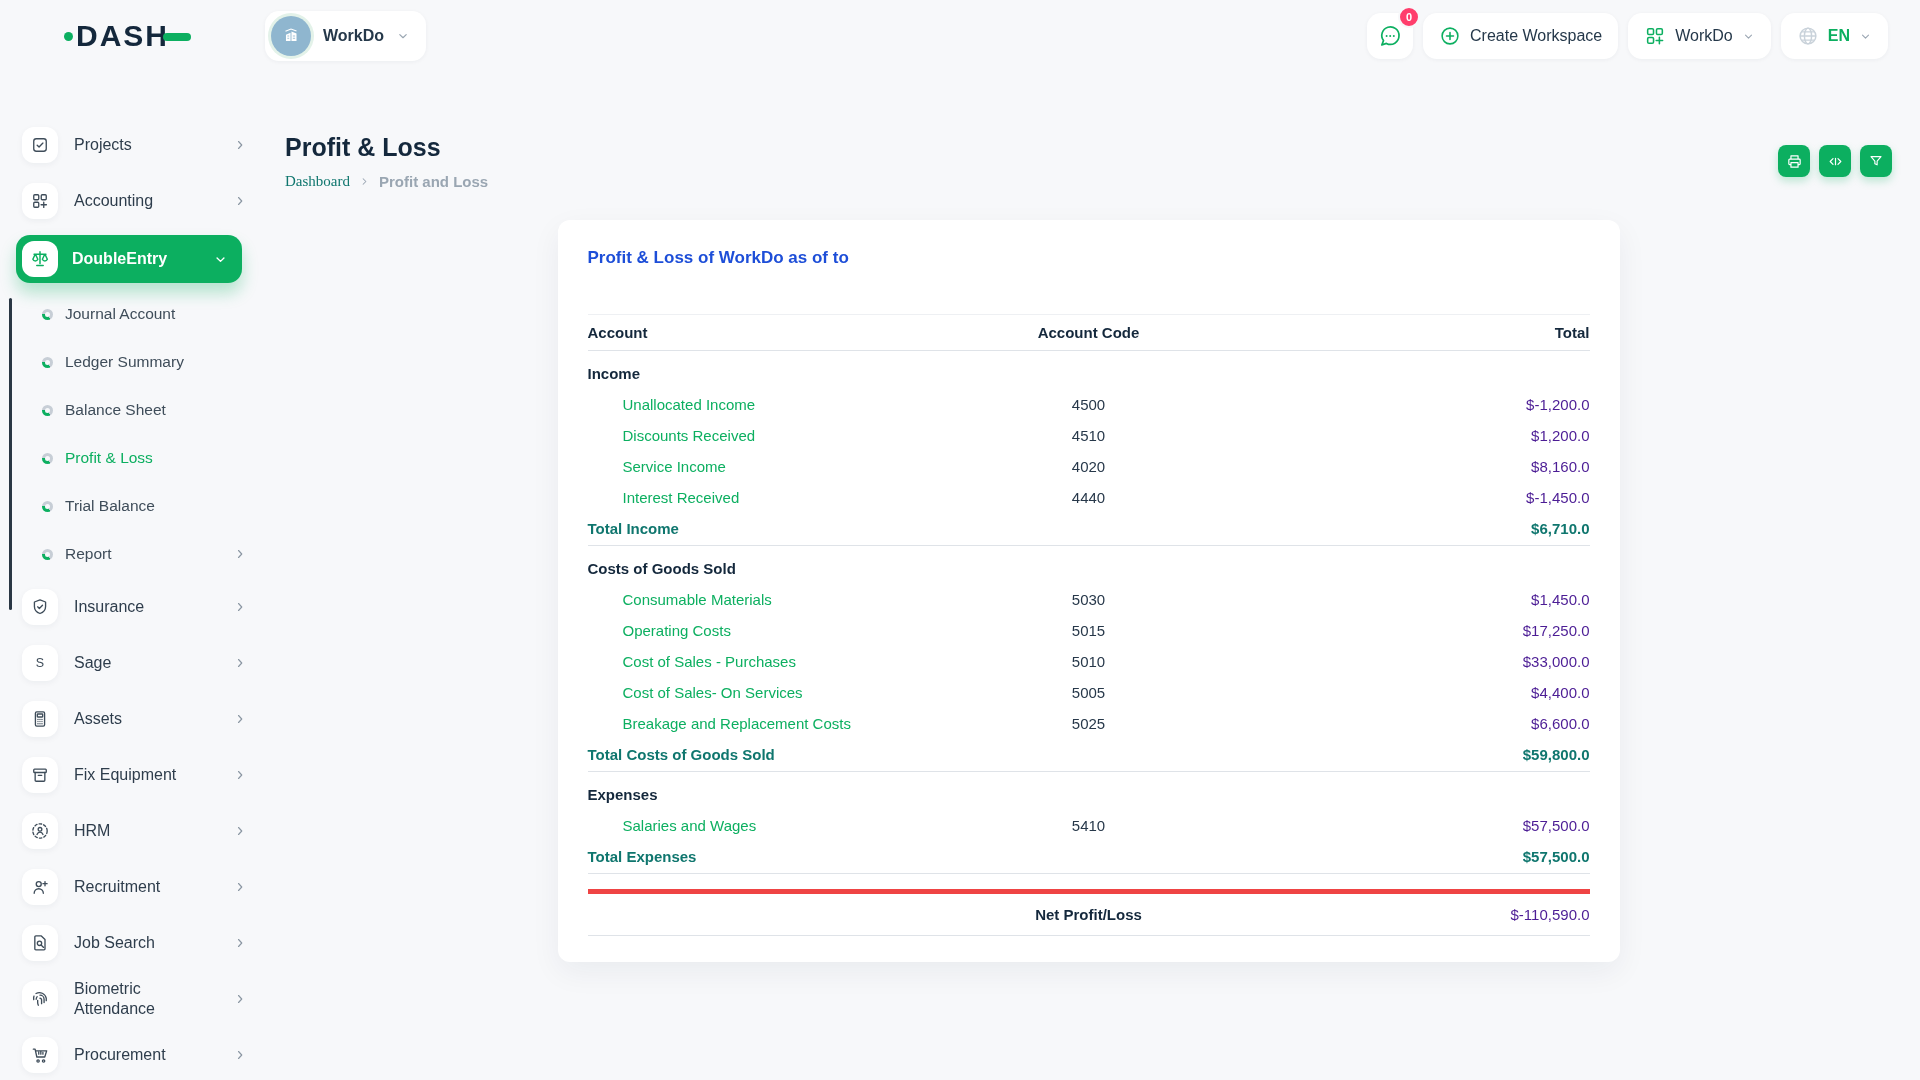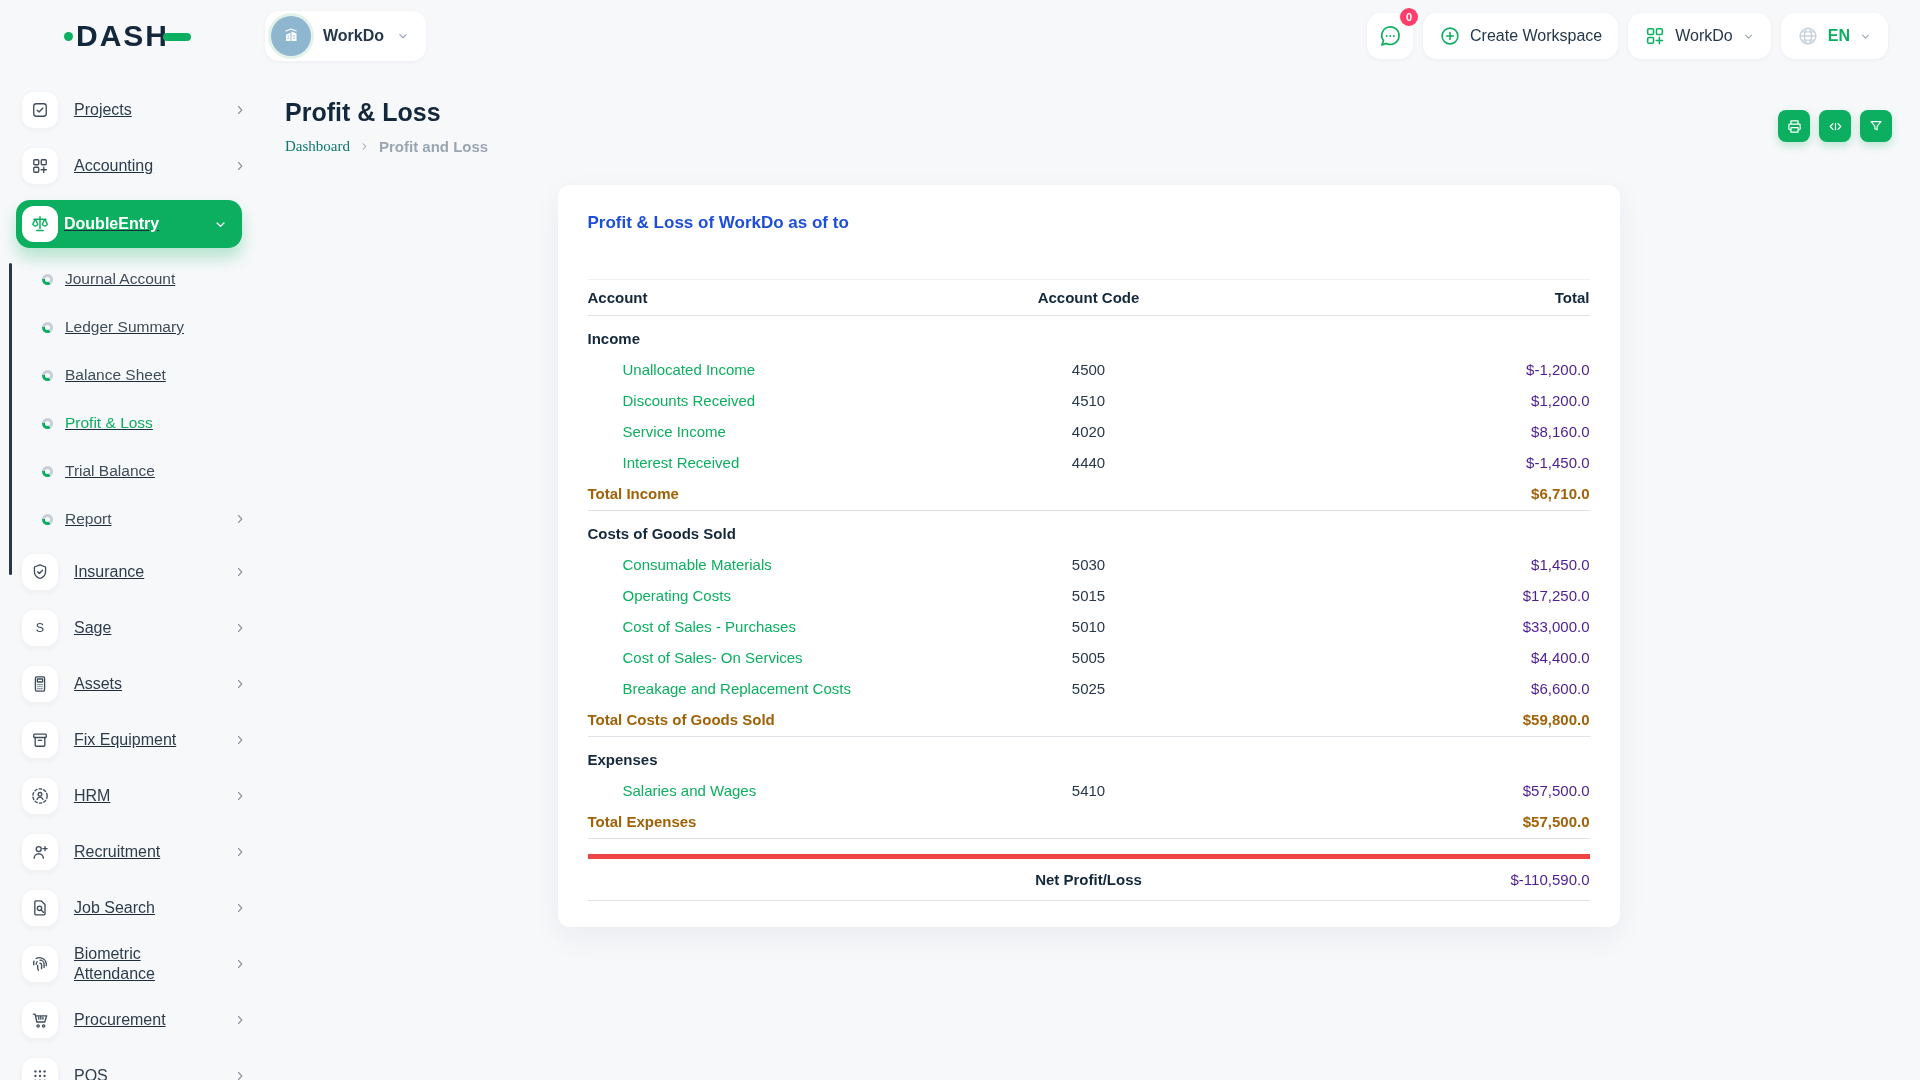--- a/index.html
+++ b/index.html
@@ -1,18 +1,18 @@
 <!DOCTYPE html>
 <html><head>
 <meta charset="utf-8">
 <style>
   * { margin:0; padding:0; box-sizing:border-box; }
   html,body { width:1920px; height:1080px; overflow:hidden; }
   body { font-family:"Liberation Sans", sans-serif; background:#f7f8fa; color:#1f2e3d; }
-  .app { width:1920px; height:1080px; position:relative; display:flex; flex-direction:column; }
+  .app { width:1920px; height:1080px; position:relative; display:flex; flex-direction:column;gap:35px; }
 
   
   .topbar { height:72px; display:flex; align-items:center; flex:0 0 auto; }
   .logo-wrap { width:265px; padding-left:64px; display:flex; align-items:center; flex:0 0 auto; }
   .logo { display:flex; align-items:center; cursor:pointer; }
   .logo-dot { width:9px; height:9px; border-radius:50%; background:#0caf60; margin-right:3px; }
   .logo-text { font-size:30px; font-weight:bold; letter-spacing:2px; color:#14283c; line-height:1; }
   .logo-dash { width:28px; height:8px; border-radius:4px; background:#0caf60; margin-left:-6px; margin-top:2px; }
   .ws-pill { height:50px; background:#fff; border-radius:14px; display:flex; align-items:center; gap:12px;
              padding:0 16px 0 6px; box-shadow:0 1px 4px rgba(25,45,65,.05); cursor:pointer; }
@@ -27,31 +27,31 @@
                 background:#ff3e6c; color:#fff; font-size:11px; font-weight:bold; display:flex; align-items:center;
                 justify-content:center; border:2px solid #f7f8fa; }
   .pill-label { font-size:16px; color:#1d3246; font-weight:normal; }
   .pill-label.b { font-weight:normal; color:#25384a; }
   .lang-label { font-size:16px; color:#0caf60; font-weight:bold; }
 
   
   .layout { display:flex; flex:1 1 auto; min-height:0; }
 
   
-  .sidebar { width:265px; flex:0 0 auto; padding-top:16px; overflow:hidden; position:relative;text-decoration:underline; }
+  .sidebar { width:265px; flex:0 0 auto; padding-top:16px; overflow:hidden; position:relative; }
   .side-item { display:flex; align-items:center; height:44px; padding-left:22px; padding-right:18px;
                margin-bottom:12px; cursor:pointer; }
   .icon-box { width:36px; height:36px; border-radius:12px; background:#fff; display:flex; align-items:center;
               justify-content:center; box-shadow:0 2px 6px rgba(25,45,65,.05); flex:0 0 auto; }
   .side-label { font-size:16px; color:#2e3d4c; margin-left:16px; line-height:1.25; width:120px; }
   .chev { margin-left:auto; display:flex; align-items:center; }
   .side-item.active { background:#0caf60; height:48px; border-radius:14px; margin:0 23px 14px 16px;
                       padding:0 14px 0 6px; box-shadow:0 10px 16px rgba(12,175,96,.28); }
   .side-item.active .icon-box { box-shadow:none; }
-  .side-item.active .side-label { color:#fff; font-weight:bold; margin-left:6px; }
+  .side-item.active .side-label { color:#fff; font-weight:bold; margin-left:14px; }
   .side-sub { display:flex; align-items:center; height:34px; margin-bottom:14px; padding-left:42px;
               padding-right:18px; cursor:pointer; }
   .bullet { width:11px; height:11px; border-radius:50%; position:relative; flex:0 0 auto;
             background:conic-gradient(from 150deg, #0caf60 0 120deg, #c7ced6 120deg 360deg); }
   .bullet::after { content:""; position:absolute; left:3px; top:3px; width:5px; height:5px; border-radius:50%;
                    background:#f7f8fa; }
   .side-sub span.lbl { font-size:15.5px; color:#3f4d5a; margin-left:12px; }
   .side-sub.active span.lbl { color:#0caf60; }
   .scroll-thumb { position:absolute; left:9px; top:191px; width:3px; height:312px; background:#2a3744;
                   border-radius:2px; }
@@ -75,21 +75,21 @@
   .t-head { border-top:1px solid #eef0f3; border-bottom:1px solid #dfe3e8; padding:9px 0; font-weight:bold;
             color:#14283c; }
   .c2 { text-align:center; }
   .c3 { text-align:right; }
   .t-row.sec { padding:14px 0 7px; }
   .sec .c1 { font-weight:bold; color:#14283c; }
   .t-row.data { padding:7px 0; }
   .acct-link { color:#0caf60; cursor:pointer; margin-left:35px; display:inline-block; }
   .code-val { color:#27384a; }
   .green { color:#4c1d95; }
-  .t-row.total { padding:7px 0 8px; border-bottom:1px solid #dfe3e8; font-weight:bold; color:#a16207; }
+  .t-row.total { padding:7px 0 8px; border-bottom:1px solid #dfe3e8; font-weight:bold; color:#0f766e; }
   .t-row.net { margin-top:15px; border-top:5px solid #ef4444; border-bottom:1px solid #dfe3e8; padding:12px 0; }
   .net .c2 { font-weight:bold; color:#14283c; }
 
   svg { display:block; }
 </style>
 </head>
 <body>
 
 <div class="app">
 

